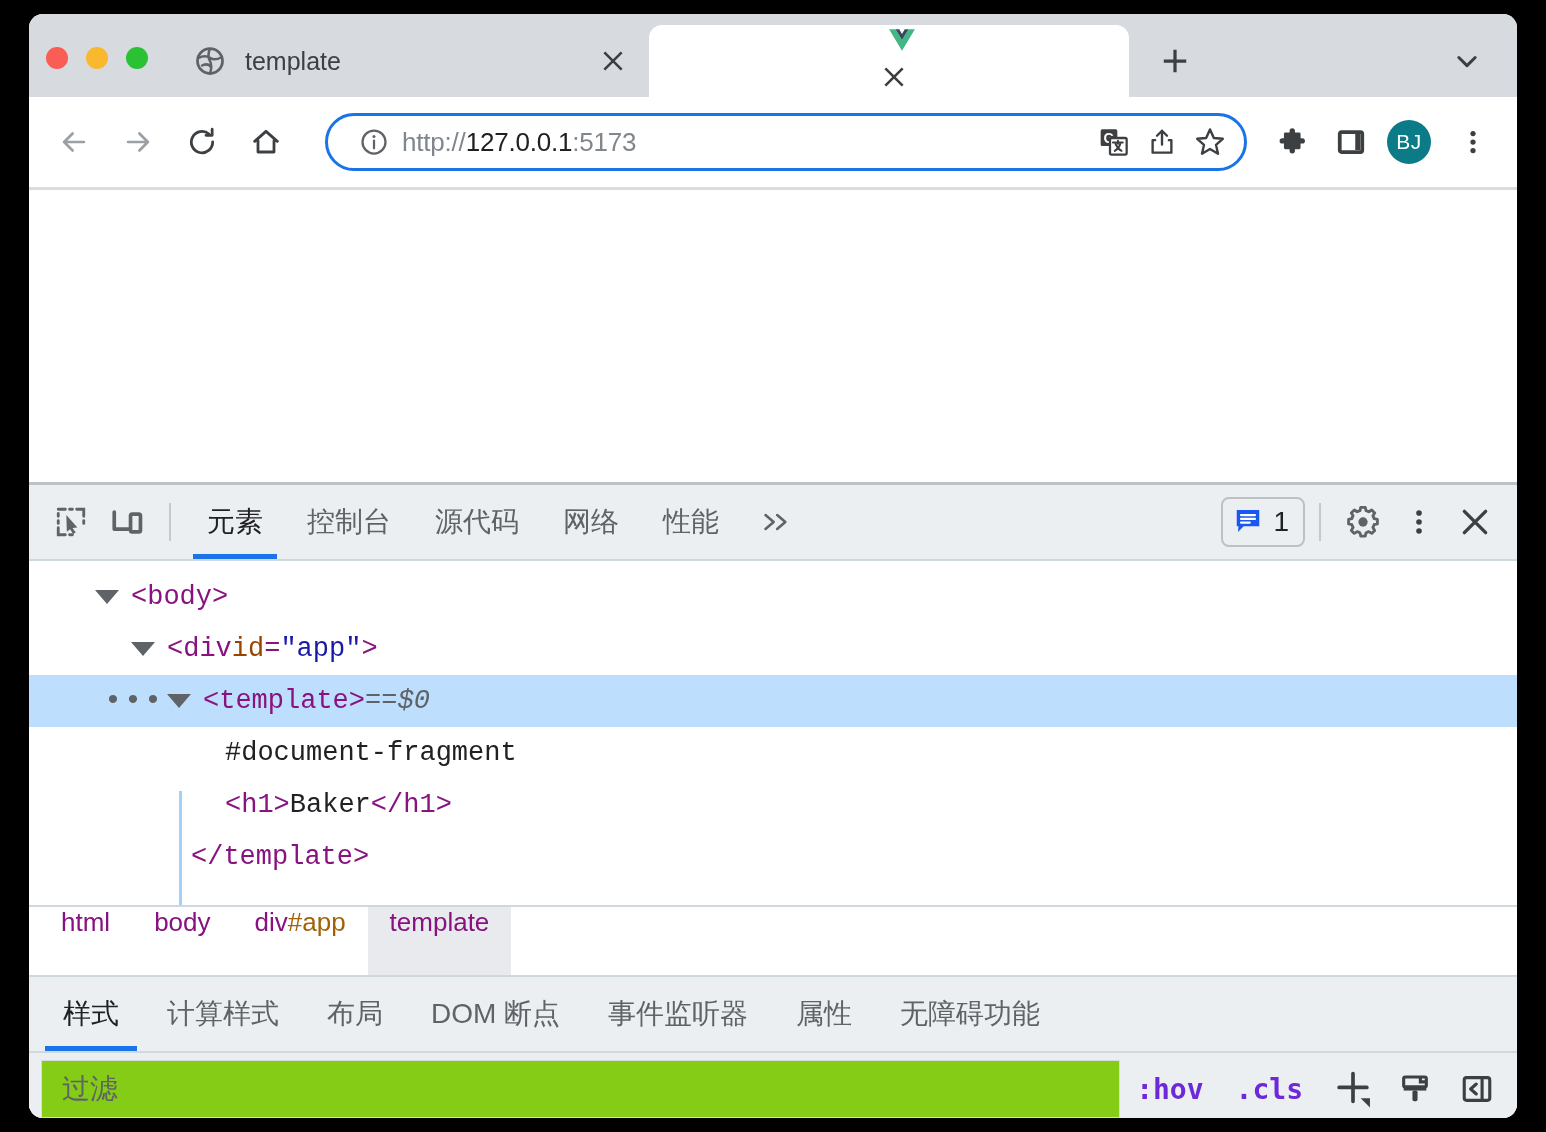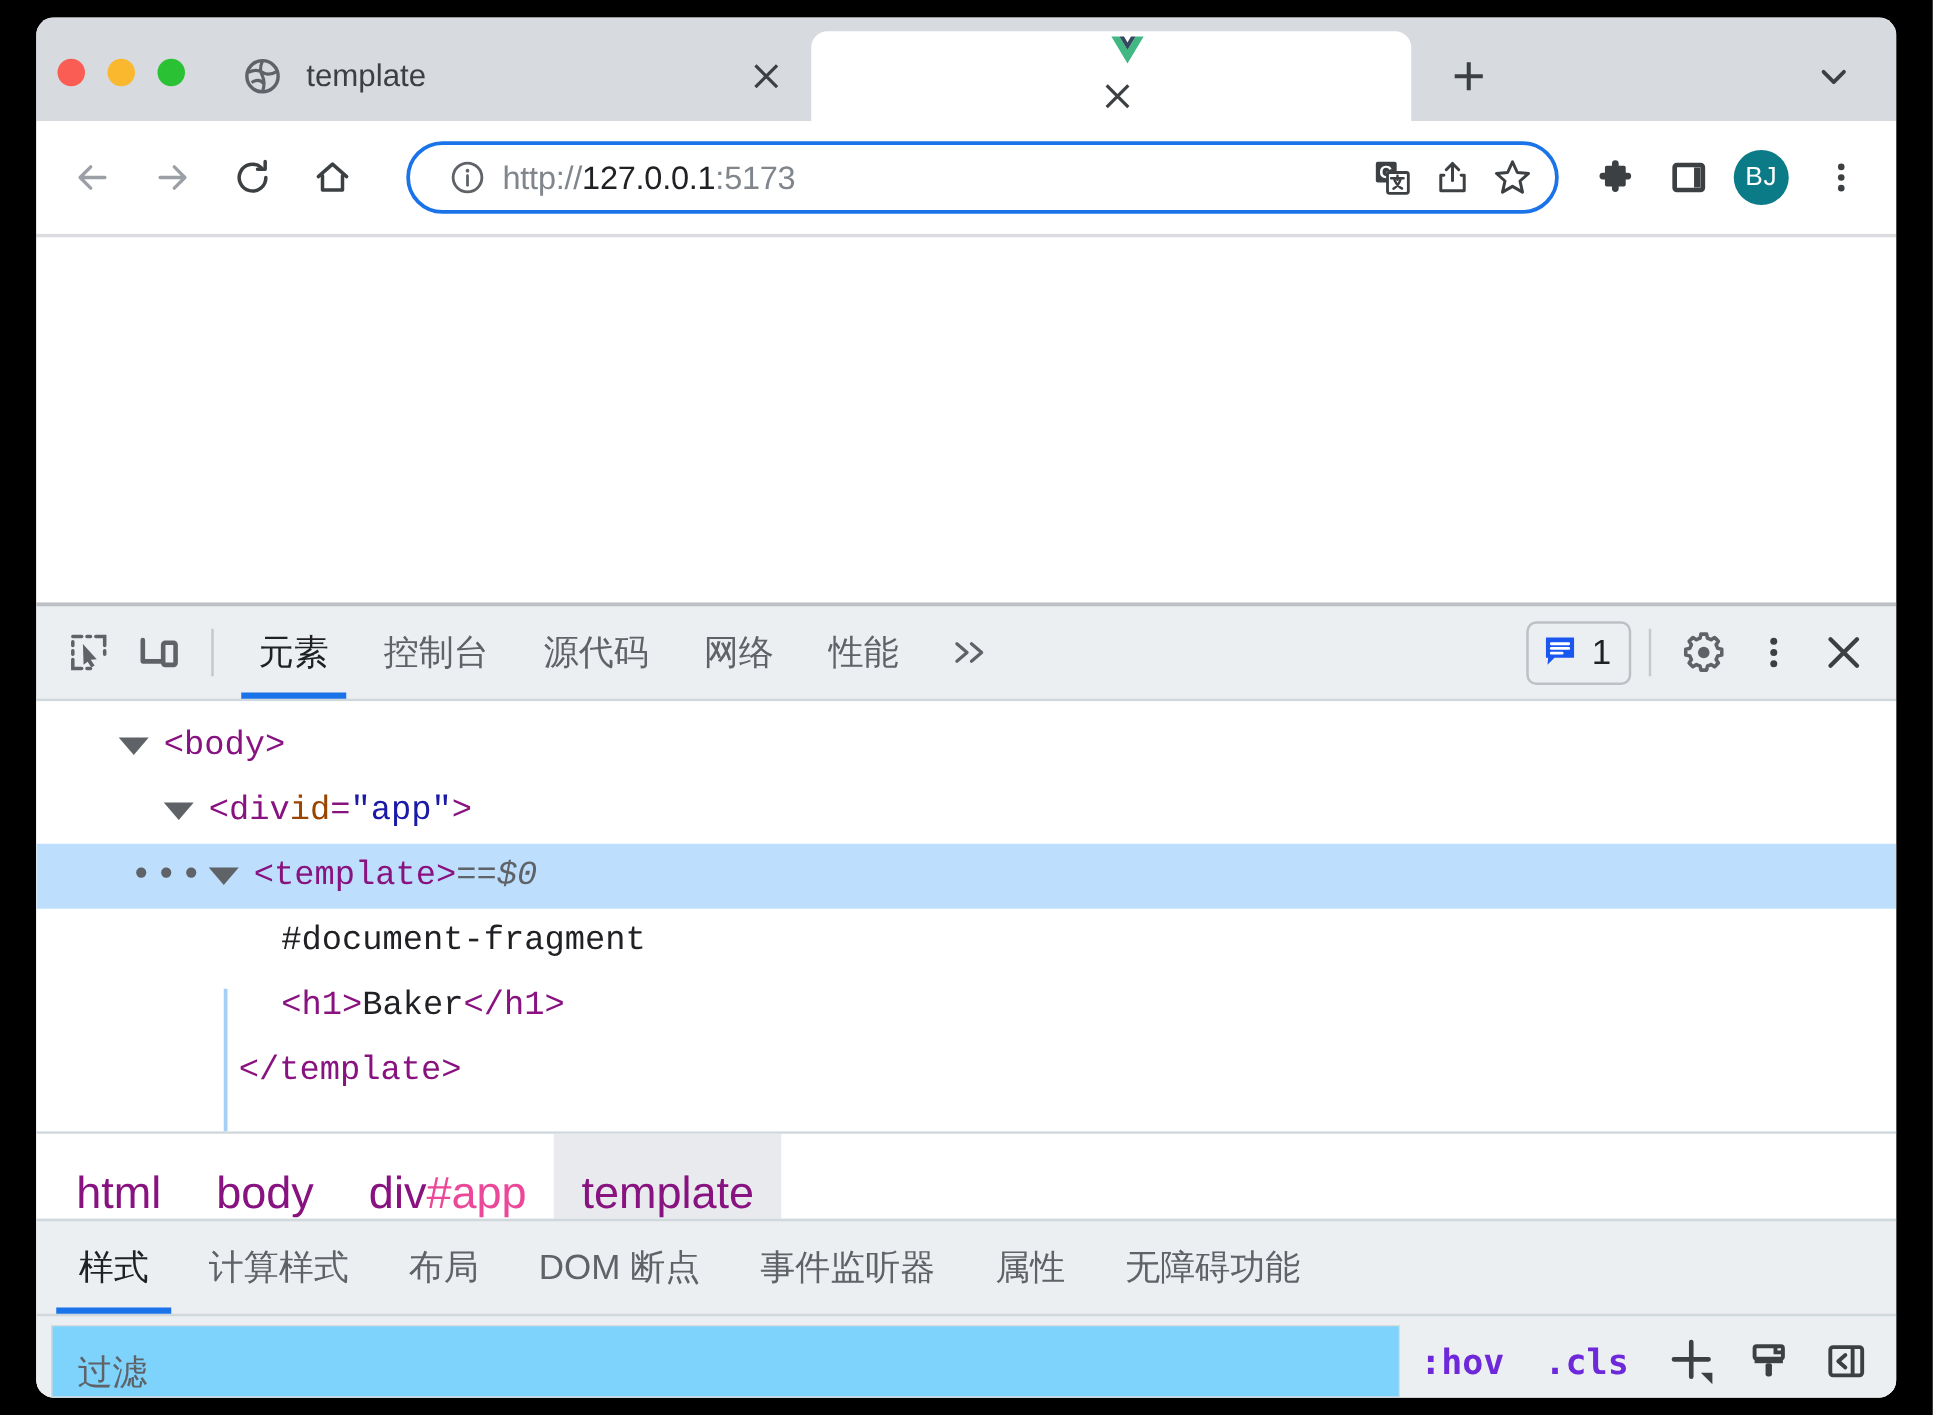--- a/index.html
+++ b/index.html
@@ -256,28 +256,28 @@
   .crumbs {
     height: 70px;
     background: #ffffff;
     border-top: 2px solid #cfd8dc;
     display: flex;
     align-items: center;
     padding-left: 10px;
     flex: 0 0 auto;
   }
   .crumb {
-    font-size: 36px;
+    font-size: 26px;
     color: #881280;
     padding: 0 22px;
     height: 100%;
-    display: flex; align-items: flex-end;
+    display: flex; align-items: flex-start;
   }
   .crumb.selected { background: #e8eaed; }
-  .crumb .hash { color: #ec4899; }
+  .crumb .hash { color: #a16207; }
 
   
   .stabs {
     height: 76px;
     background: #eceff1;
     border-top: 2px solid #cfd8dc;
     display: flex;
     padding-left: 10px;
     flex: 0 0 auto;
   }
@@ -303,24 +303,24 @@
     background: #eceff1;
     border-top: 2px solid #cfd8dc;
     display: flex;
     align-items: center;
     padding: 0 12px;
     flex: 0 0 auto;
   }
   .filter-input {
     flex: 1 1 auto;
     height: 58px;
-    background: #7dd3fc;
+    background: #84cc16;
     border: 1px solid #d8dcde;
     display: flex;
-    align-items: flex-end;
+    align-items: center;
     padding-left: 20px;
     font-size: 28px;
     color: #5f6368;
   }
   .fbtn {
     font-family: "DejaVu Sans Mono", monospace;
     font-size: 28px;
     color: #6d28d9;
     padding: 0 16px;
     height: 56px;

